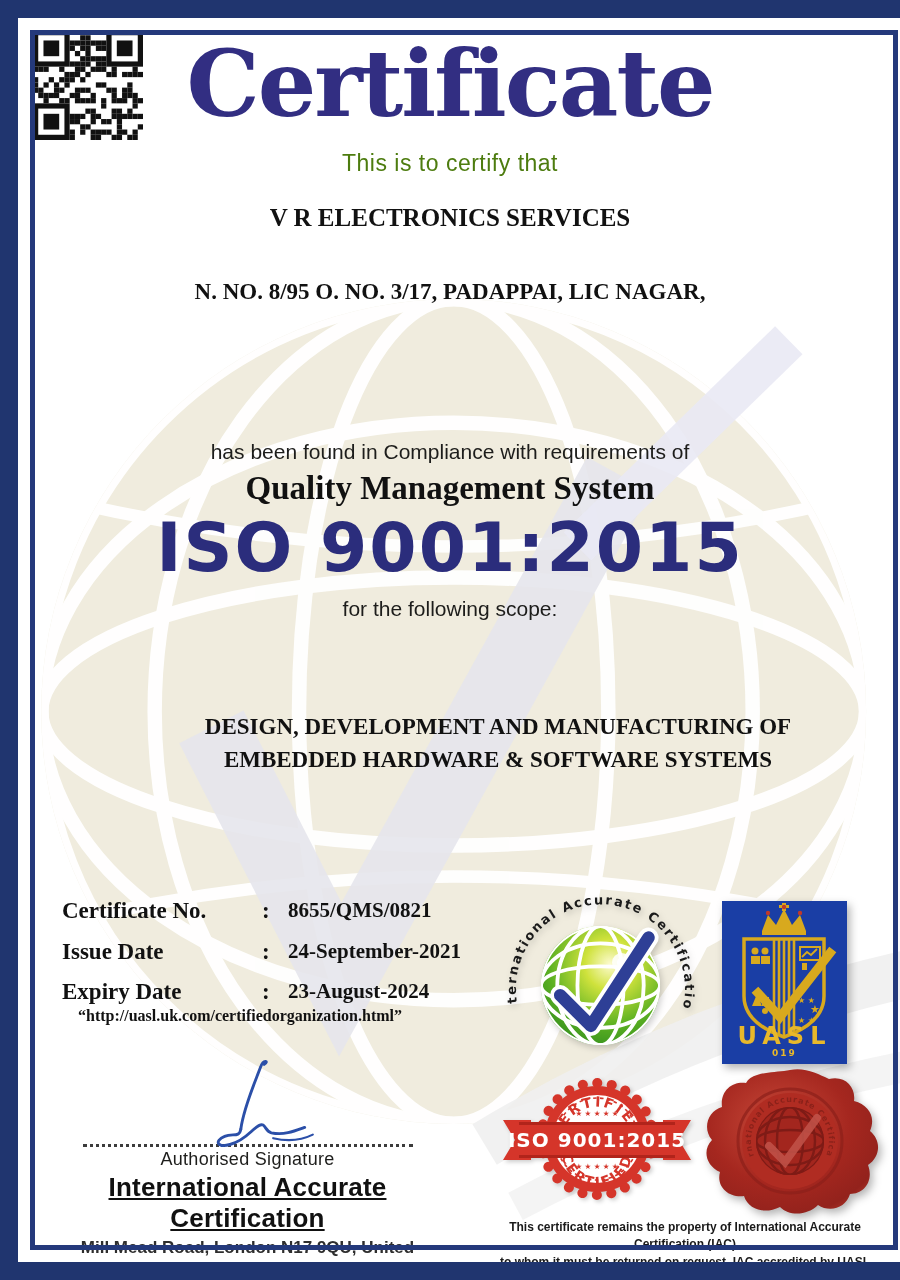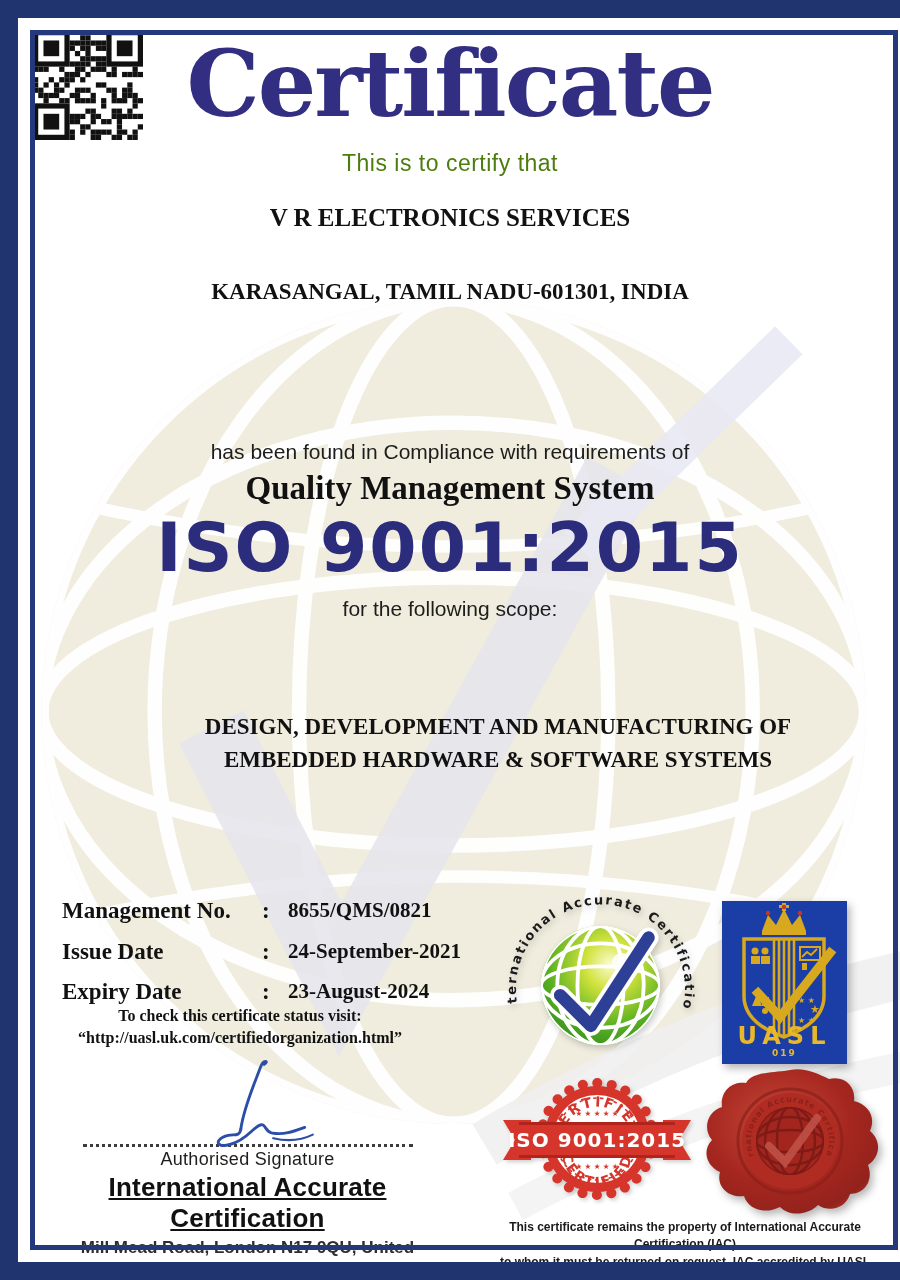--- a/index.html
+++ b/index.html
@@ -238,49 +238,48 @@
           <rect x="80" y="10" width="15" height="15"></rect>
           <rect x="10" y="80" width="15" height="15"></rect>
       </g>
     </svg>
   </div>
 
   <div class="layer center title">Certificate</div>
   <div class="layer center certify">This is to certify that</div>
   <div class="layer center company">V R ELECTRONICS SERVICES</div>
   <div class="layer center address">
-    <div>KARASANGAL, TAMIL NADU-601301, INDIA</div>
+    <div>N. NO. 8/95 O. NO. 3/17, PADAPPAI, LIC NAGAR,</div>
   </div>
 
   <div class="layer center compliance">has been found in Compliance with requirements of</div>
   <div class="layer center qms">Quality Management System</div>
   <div class="layer center iso">ISO 9001:2015</div>
   <div class="layer center scopelabel">for the following scope:</div>
   <div class="layer center scope">
     <div>DESIGN, DEVELOPMENT AND MANUFACTURING OF</div>
     <div>EMBEDDED HARDWARE &amp; SOFTWARE SYSTEMS</div>
   </div>
 
   <div class="detail-row" style="top:898px;">
-    <span class="detail-label">Management No.</span>
+    <span class="detail-label">Certificate No.</span>
     <span class="detail-sep">:</span>
     <span class="detail-value">8655/QMS/0821</span>
   </div>
   <div class="detail-row" style="top:939px;">
     <span class="detail-label">Issue Date</span>
     <span class="detail-sep">:</span>
     <span class="detail-value">24-September-2021</span>
   </div>
   <div class="detail-row" style="top:979px;">
     <span class="detail-label">Expiry Date</span>
     <span class="detail-sep">:</span>
     <span class="detail-value">23-August-2024</span>
   </div>
   <div class="status">
-    <div>To check this certificate status visit:</div>
     <div>“http://uasl.uk.com/certifiedorganization.html”</div>
   </div>
 
   <svg class="layer iac-logo" viewBox="0 0 200 200">
     <defs>
       <radialGradient id="gglobe" cx="0.58" cy="0.32" r="0.85">
         <stop offset="0" stop-color="#fdfbd0"></stop>
           <stop offset="0.25" stop-color="#cfe23c"></stop>
         <stop offset="0.6" stop-color="#5cb122"></stop>
           <stop offset="1" stop-color="#1e7c1c"></stop>

